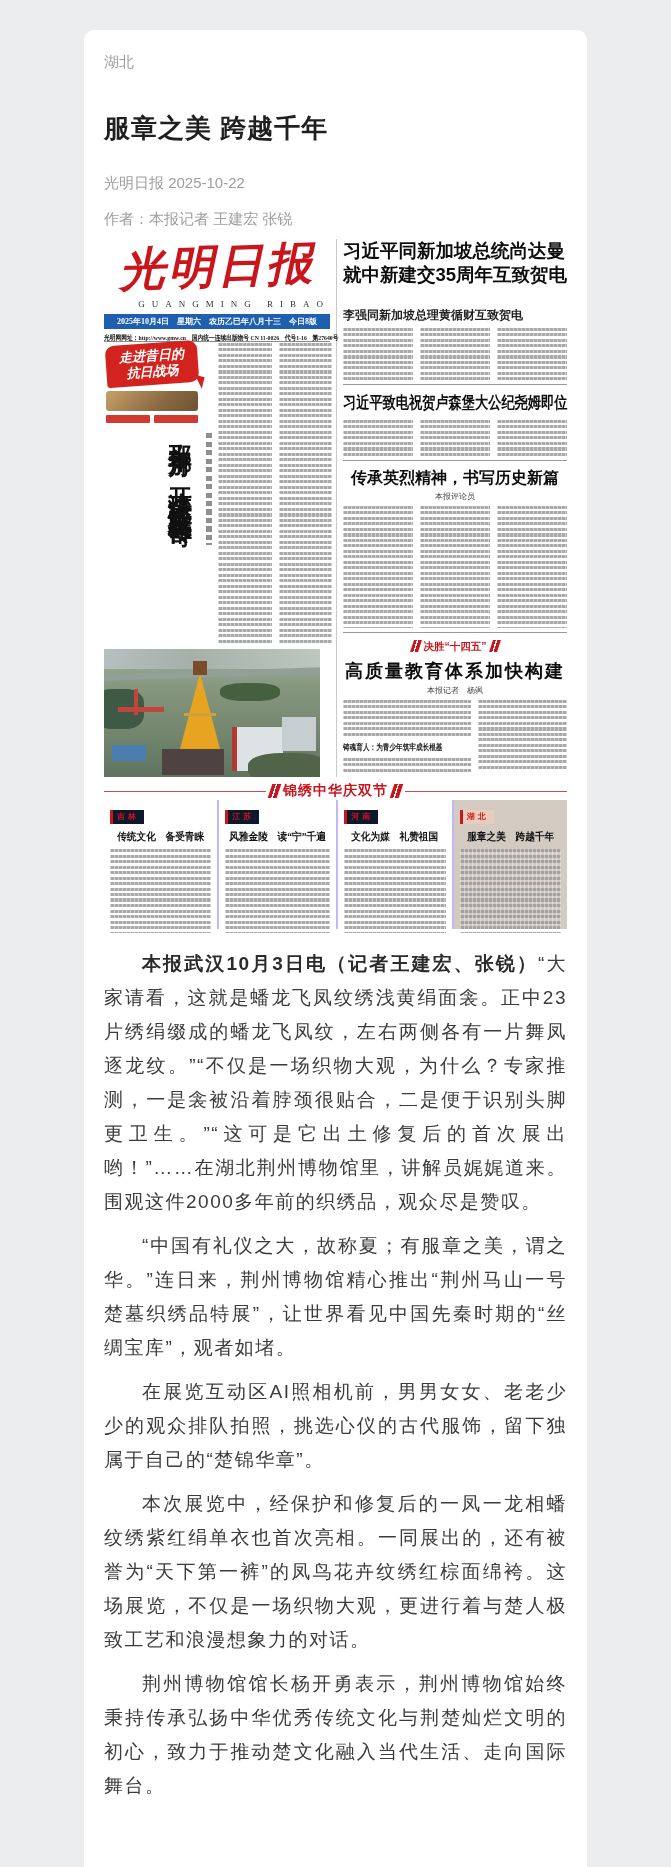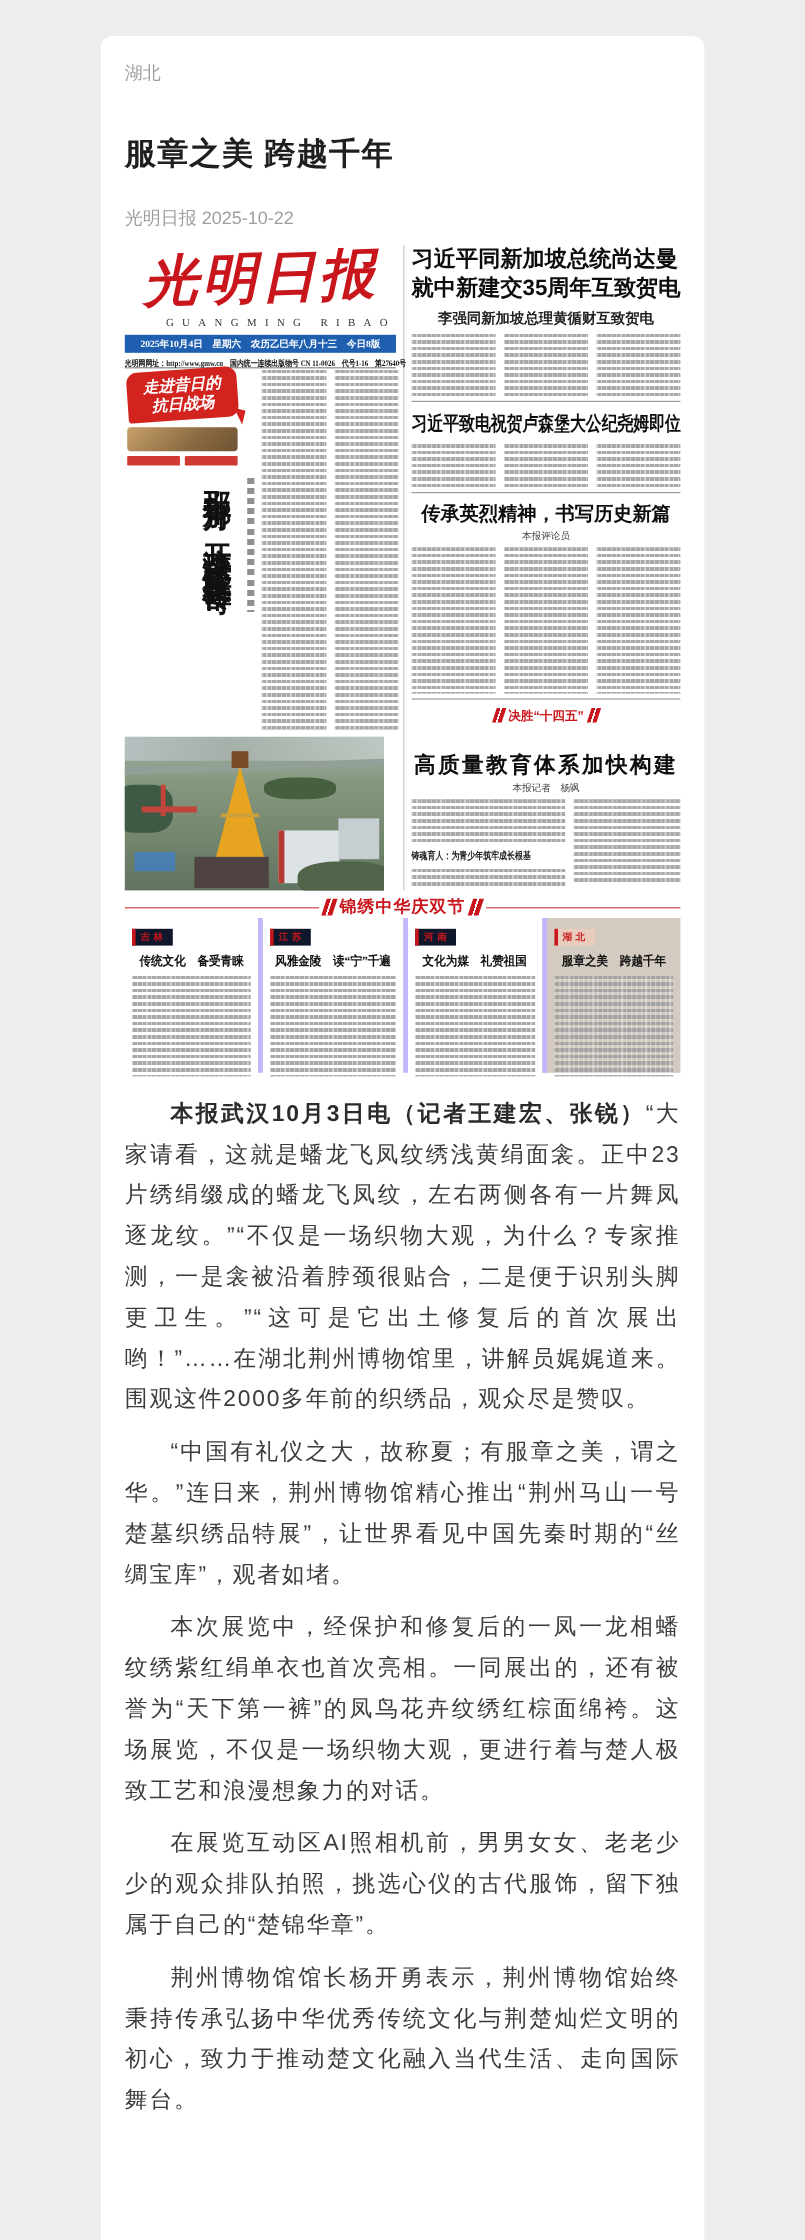--- a/index.html
+++ b/index.html
@@ -40,34 +40,34 @@
       repeating-linear-gradient(to bottom, #9b9b9b 0 3px, transparent 3px 5.5px);
     opacity:.85;}
   .cols3{display:flex;gap:7px;}
   .cols3 .tl{flex:1;}
   .np-rule{border-top:1px solid #9a9a9a;}
 
   .np-right{position:absolute;left:239px;top:2px;width:224px;}
   .np-h1{font-family:"Liberation Sans",sans-serif;font-weight:bold;font-size:18.5px;
     line-height:24px;white-space:nowrap;color:#0d0d0d;}
   .np-h1sub{font-family:"Liberation Sans",sans-serif;font-weight:bold;font-size:12px;
-    text-align:center;margin-top:5px;white-space:nowrap;}
+    text-align:left;margin-top:20px;white-space:nowrap;}
   .np-h2{font-family:"Liberation Sans",sans-serif;font-weight:bold;font-size:16.5px;
     white-space:nowrap;transform:scaleX(.8);transform-origin:0 50%;margin:7px 0 6px;color:#0d0d0d;}
   .np-h3{font-weight:bold;font-size:16px;white-space:nowrap;margin:7px 0 2px;
     text-align:center;color:#0d0d0d;}
   .np-byline{font-size:8px;color:#444;text-align:center;margin:2px 0 4px;}
 
   .slash{display:inline-block;width:8px;height:12px;margin:0 4px;vertical-align:-2px;
     background:linear-gradient(90deg,#c9161d 0 3px,#fff 3px 4.5px,#c9161d 4.5px 8px);
     transform:skewX(-18deg);}
   .edu-tag{color:#c9161d;font-weight:bold;font-size:10.5px;text-align:center;
     font-family:"Liberation Sans",sans-serif;margin-top:7px;}
   .edu-title{font-weight:bold;font-size:18px;letter-spacing:2px;text-align:center;
-    margin-top:21px;color:#0d0d0d;}
+    margin-top:5px;color:#0d0d0d;}
   .edu-cols{display:flex;gap:7px;margin-top:3px;}
   .edu-col{flex:1;}
   .edu-subhead{font-family:"Liberation Sans",sans-serif;font-weight:bold;font-size:8.5px;
     white-space:nowrap;transform:scaleX(.78);transform-origin:0 50%;margin:4px 0;}
 
   
   .np-badge{position:absolute;left:2px;top:106px;width:92px;}
   .badge-main{background:#d2231f;color:#fff;border-radius:9px 9px 9px 3px;
     transform:rotate(-4deg);padding:5px 6px;font-size:13px;font-weight:bold;
     font-family:"Liberation Sans",sans-serif;line-height:16px;text-align:center;
@@ -113,21 +113,21 @@
   
   .np-banner{position:absolute;left:0;top:545px;width:463px;display:flex;align-items:center;}
   .np-banner .line{flex:1;height:1px;background:#d2494b;}
   .banner-label{color:#c9161d;font-weight:bold;font-size:14px;letter-spacing:1px;
     font-family:"Liberation Sans",sans-serif;}
   .banner-slash{width:9px;height:14px;margin:0 4px;display:inline-block;
     background:linear-gradient(90deg,#c9161d 0 3.5px,#fff 3.5px 5px,#c9161d 5px 9px);
     transform:skewX(-18deg);}
 
   .np-cols{position:absolute;left:0;top:563px;width:463px;height:129px;display:flex;}
-  .np-col{flex:1;padding:5px 6px;box-sizing:border-box;border-left:4px solid #c4b5fd;}
+  .np-col{flex:1;padding:5px 6px;box-sizing:border-box;border-left:2px solid #c4b5fd;}
   .np-col:first-child{border-left:none;}
   .np-col.hl{background:#d3cbc1;}
   .region{display:inline-block;font-size:8px;color:#c9161d;background:#0f172a;
     padding:1.5px 5px 1.5px 4px;border-left:3px solid #c9161d;letter-spacing:3px;font-weight:bold;}
   .np-col.hl .region{background:#e9cdbc;}
   .col-title{font-weight:bold;font-size:10.5px;margin:6px 0 5px;text-align:center;
     white-space:nowrap;transform:scaleX(.92);color:#111;}
   .col-lines{height:84px;}
 
   
@@ -142,20 +142,21 @@
   .mt4{margin-top:4px;}
 </style>
 </head>
 <body>
 
 <div class="card">
 
   <div class="category">湖北</div>
   <h1 class="title">服章之美 跨越千年</h1>
   <div class="source">光明日报 2025-10-22</div>
+  <div class="author">作者：本报记者 王建宏 张锐</div>
 
   <div class="newspaper">
     <div class="np-vline"></div>
 
     <div class="np-masthead">
       <div class="np-logo">光明日报</div>
       <div class="np-pinyin">GUANGMING RIBAO</div>
       <div class="np-datebar">2025年10月4日　星期六　农历乙巳年八月十三　今日8版</div>
       <div class="np-info">光明网网址：http://www.gmw.cn　国内统一连续出版物号 CN 11-0026　代号1-16　第27640号</div>
     </div>
@@ -263,17 +264,17 @@
         <span class="region">湖北</span>
         <div class="col-title">服章之美　跨越千年</div>
         <div class="tl col-lines"></div>
       </div>
     </div>
   </div>
 
 
   <p class="body-p"><b>本报武汉10月3日电（记者王建宏、张锐）</b><span>“大家请看，这就是蟠龙飞凤纹绣浅黄绢面衾。正中23片绣绢缀成的蟠龙飞凤纹，左右两侧各有一片舞凤逐龙纹。”“不仅是一场织物大观，为什么？专家推测，一是衾被沿着脖颈很贴合，二是便于识别头脚更卫生。”“这可是它出土修复后的首次展出哟！”……在湖北荆州博物馆里，讲解员娓娓道来。围观这件2000多年前的织绣品，观众尽是赞叹。</span></p>
   <p class="body-p"><span>“中国有礼仪之大，故称夏；有服章之美，谓之华。”连日来，荆州博物馆精心推出“荆州马山一号楚墓织绣品特展”，让世界看见中国先秦时期的“丝绸宝库”，观者如堵。</span></p>
+  <p class="body-p"><span>在展览互动区AI照相机前，男男女女、老老少少的观众排队拍照，挑选心仪的古代服饰，留下独属于自己的“楚锦华章”。</span></p>
   <p class="body-p"><span>本次展览中，经保护和修复后的一凤一龙相蟠纹绣紫红绢单衣也首次亮相。一同展出的，还有被誉为“天下第一裤”的凤鸟花卉纹绣红棕面绵袴。这场展览，不仅是一场织物大观，更进行着与楚人极致工艺和浪漫想象力的对话。</span></p>
-  <p class="body-p"><span>在展览互动区AI照相机前，男男女女、老老少少的观众排队拍照，挑选心仪的古代服饰，留下独属于自己的“楚锦华章”。</span></p>
   <p class="body-p"><span>荆州博物馆馆长杨开勇表示，荆州博物馆始终秉持传承弘扬中华优秀传统文化与荆楚灿烂文明的初心，致力于推动楚文化融入当代生活、走向国际舞台。</span></p>
 
 </div>
 
 </body></html>

